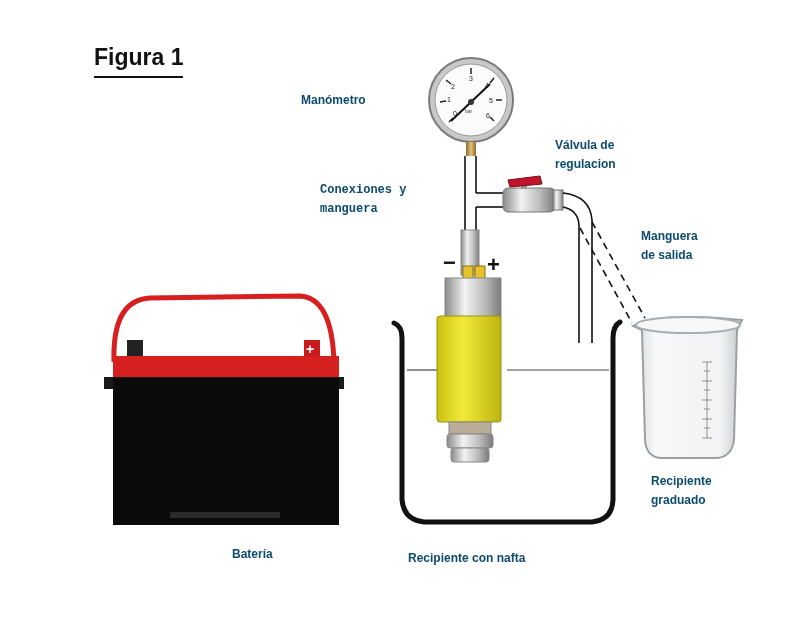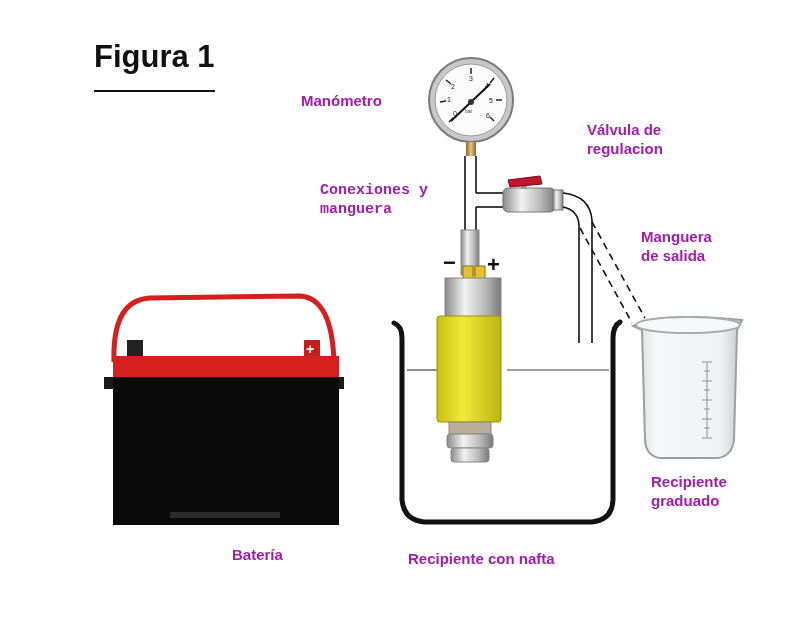--- a/index.html
+++ b/index.html
@@ -1,20 +1,20 @@
 <!DOCTYPE html>
 <html><head>
 <meta charset="utf-8">
 <style>
   html, body { margin:0; padding:0; background:#ffffff; }
   body { width:800px; height:627px; position:relative; overflow:hidden;
          font-family:"Liberation Sans", sans-serif; color:#111; }
-  .lbl { position:absolute; font-weight:bold; font-size:15px; line-height:19px; color:#a21caf; }
-  .title { position:absolute; left:94px; top:44px; font-size:31px; font-weight:bold;
-           border-bottom:2px solid #111; padding-bottom:20px; line-height:26px; }
+  .lbl { position:absolute; font-weight:bold; font-size:12px; line-height:19px; color:#0c4a6e; }
+  .title { position:absolute; left:94px; top:44px; font-size:23px; font-weight:bold;
+           border-bottom:2px solid #111; padding-bottom:6px; line-height:26px; }
   svg.diagram { position:absolute; left:0; top:0; }
 </style>
 </head>
 <body>
 
 <div class="title">Figura 1</div>
 
 <svg class="diagram" width="800" height="627" viewBox="0 0 800 627">
   <defs>
     <linearGradient id="metal" x1="0" x2="1" y1="0" y2="0">
@@ -131,21 +131,21 @@
       <line x1="704" y1="409" x2="710" y2="409"></line>
       <line x1="702" y1="419" x2="712" y2="419"></line>
       <line x1="704" y1="428" x2="710" y2="428"></line>
       <line x1="702" y1="438" x2="712" y2="438"></line>
     </g>
   </g>
 </svg>
 
 <div class="lbl" style="left:301px; top:91px;">Manómetro</div>
 
-<div class="lbl" style="left:555px; top:120px;margin-left:32px;">
+<div class="lbl" style="left:555px; top:136px;">
   <div>Válvula de</div>
   <div>regulacion</div>
 </div>
 
 <div class="lbl" style="left:320px; top:181px;font-family:Liberation Mono, monospace;">
   <div>Conexiones y</div>
   <div>manguera</div>
 </div>
 
 <div class="lbl" style="left:641px; top:227px;">

